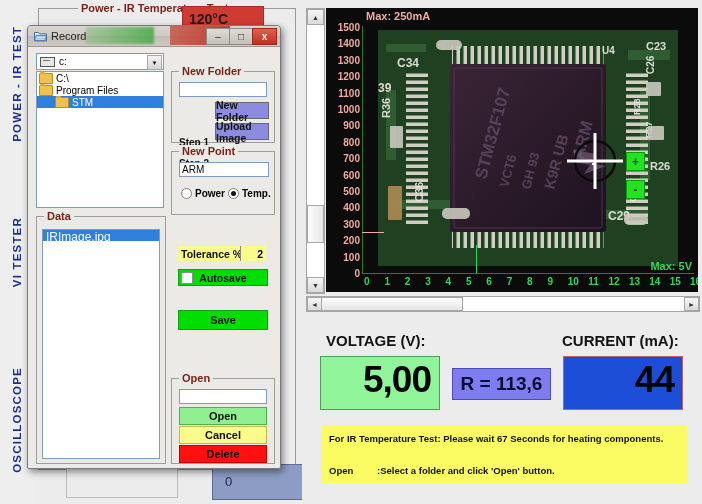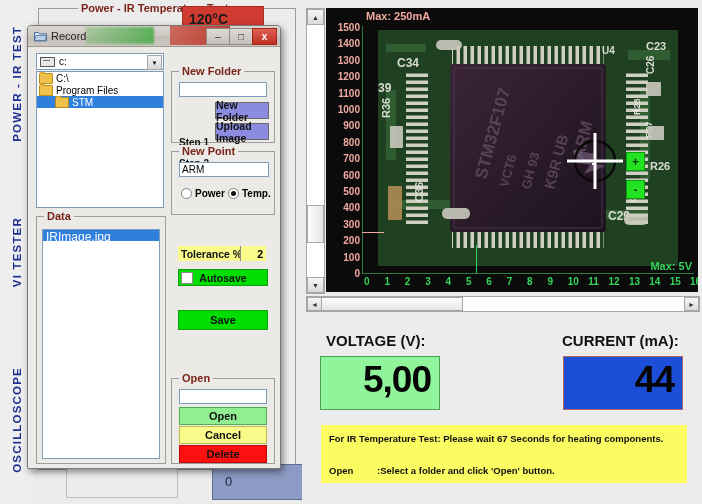--- a/index.html
+++ b/index.html
@@ -529,20 +529,21 @@
     <div class="hsb" id="hsLeft">◄</div>
     <div id="hsThumb"></div>
     <div class="hsb" id="hsRight">►</div>
   </div>
 
   <div class="rdlbl" id="vLabel">VOLTAGE (V):</div>
   <div class="rdlbl" id="cLabel">CURRENT (mA):</div>
   <div id="vBox">
     <div class="bigval">5,00</div>
   </div>
+  <div id="rBox">R = 113,6</div>
   <div id="cBox">
     <div class="bigval">44</div>
   </div>
 
   <div id="msgBox">
     <div class="msgline" id="msg1">For IR Temperature Test: Please wait 67 Seconds for heating components.</div>
     <div class="msgline" id="msg2a">Open</div>
     <div class="msgline" id="msg2b">:Select a folder and click 'Open' button.</div>
   </div>
 </div>

